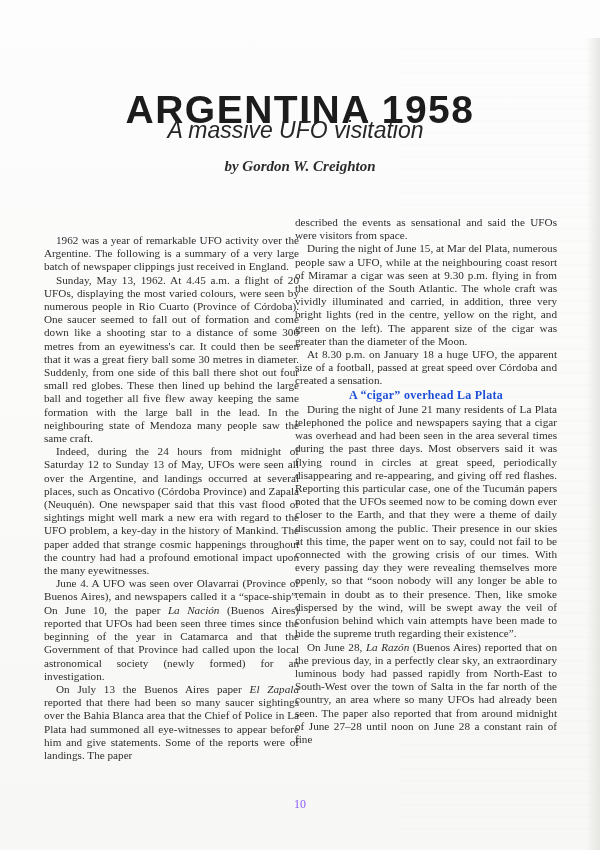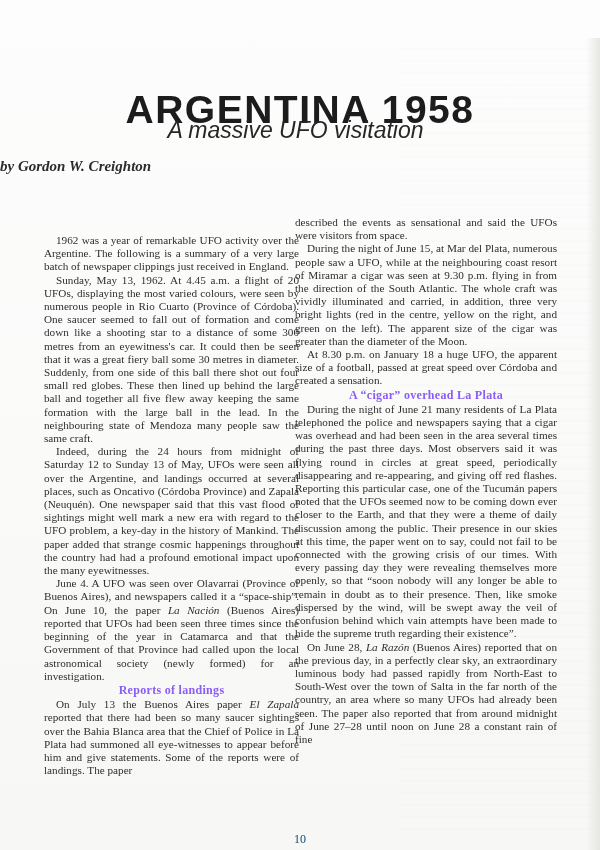--- a/index.html
+++ b/index.html
@@ -31,62 +31,61 @@
     color: #1c1c1c;
   }
   .subtitle {
     position: absolute; top: 117px; left: 0; width: 511px;
     text-align: center;
     font-family: "Liberation Sans", "DejaVu Sans", sans-serif;
     font-style: italic; font-size: 23px; color: #262626; padding-left: 40px;
   }
   .byline {
     position: absolute; top: 158px; left: 0; width: 600px;
-    text-align: left;
+    text-align: center;
     font-family: "Liberation Serif", "DejaVu Serif", serif;
     font-style: italic; font-weight: bold; font-size: 15px; color: #2b2b2b;
   }
   .col {
     position: absolute; top: 214px;
     font-size: 11.2px; line-height: 13.2px;
     text-align: justify;
     color: #2e2e2e;
   }
   .col.left { left: 44px; width: 255px; margin-top: 20px; }
   .col.right { left: 295px; width: 262px; top: 216px; }
   .col p { margin: 0; text-indent: 0; }
   .col p.ind { text-indent: 12px; }
   .col h3 {
     margin: 1px 0 1px 0; text-align: center;
     font-size: 12px; font-weight: bold; letter-spacing: 0.3px;
-    color: #8b5cf6;
+    color: #1d4ed8;
   }
   .col i { }
   .folio {
     position: absolute; top: 797px; left: 0; width: 600px;
-    text-align: center; font-size: 12px; color: #0c4a6e; margin-top: 35px;
+    text-align: center; font-size: 12px; color: #8b5cf6;
   }
 </style>
 </head>
 <body>
 
 <div class="bleed"></div>
 <div class="show-through"></div>
 <div class="page-edge"></div>
 
 <h1 class="title">ARGENTINA 1958</h1>
 <div class="subtitle">A massive UFO visitation</div>
 <div class="byline">by Gordon W. Creighton</div>
 
 <div class="col left">
   <p class="ind">1962 was a year of remarkable UFO activity over the Argentine. The following is a summary of a very large batch of newspaper clippings just received in England.</p>
   <p class="ind">Sunday, May 13, 1962. At 4.45 a.m. a flight of 20 UFOs, displaying the most varied colours, were seen by numerous people in Rio Cuarto (Province of Córdoba). One saucer seemed to fall out of formation and come down like a shooting star to a distance of some 300 metres from an eyewitness's car. It could then be seen that it was a great fiery ball some 30 metres in diameter. Suddenly, from one side of this ball there shot out four small red globes. These then lined up behind the large ball and together all five flew away keeping the same formation with the large ball in the lead. In the neighbouring state of Mendoza many people saw the same craft.</p>
   <p class="ind">Indeed, during the 24 hours from midnight of Saturday 12 to Sunday 13 of May, UFOs were seen all over the Argentine, and landings occurred at several places, such as Oncativo (Córdoba Province) and Zapala (Neuquén). One newspaper said that this vast flood of sightings might well mark a new era with regard to the UFO problem, a key-day in the history of Mankind. The paper added that strange cosmic happenings throughout the country had had a profound emotional impact upon the many eyewitnesses.</p>
   <p class="ind"><span>June 4. A UFO was seen over Olavarrai (Province of Buenos Aires), and newspapers called it a “space-ship”. On June 10, the paper </span><i>La Nación</i><span> (Buenos Aires) reported that UFOs had been seen three times since the beginning of the year in Catamarca and that the Government of that Province had called upon the local astronomical society (newly formed) for an investigation.</span></p>
-  <h3>Reports of landings</h3>
   <p class="ind"><span>On July 13 the Buenos Aires paper </span><i>El Zapala</i><span> reported that there had been so many saucer sightings over the Bahia Blanca area that the Chief of Police in La Plata had summoned all eye-witnesses to appear before him and give statements. Some of the reports were of landings. The paper</span></p>
 </div>
 
 <div class="col right">
   <p>described the events as sensational and said the UFOs were visitors from space.</p>
   <p class="ind">During the night of June 15, at Mar del Plata, numerous people saw a UFO, while at the neighbouring coast resort of Miramar a cigar was seen at 9.30 p.m. flying in from the direction of the South Atlantic. The whole craft was vividly illuminated and carried, in addition, three very bright lights (red in the centre, yellow on the right, and green on the left). The apparent size of the cigar was greater than the diameter of the Moon.</p>
   <p class="ind">At 8.30 p.m. on January 18 a huge UFO, the apparent size of a football, passed at great speed over Córdoba and created a sensation.</p>
   <h3>A “cigar” overhead La Plata</h3>
   <p class="ind">During the night of June 21 many residents of La Plata telephoned the police and newspapers saying that a cigar was overhead and had been seen in the area several times during the past three days. Most observers said it was flying round in circles at great speed, periodically disappearing and re-appearing, and giving off red flashes. Reporting this particular case, one of the Tucumán papers noted that the UFOs seemed now to be coming down ever closer to the Earth, and that they were a theme of daily discussion among the public. Their presence in our skies at this time, the paper went on to say, could not fail to be connected with the growing crisis of our times. With every passing day they were revealing themselves more openly, so that “soon nobody will any longer be able to remain in doubt as to their presence. Then, like smoke dispersed by the wind, will be swept away the veil of confusion behind which vain attempts have been made to hide the supreme truth regarding their existence”.</p>
   <p class="ind"><span>On June 28, </span><i>La Razón</i><span> (Buenos Aires) reported that on the previous day, in a perfectly clear sky, an extraordinary luminous body had passed rapidly from North-East to South-West over the town of Salta in the far north of the country, an area where so many UFOs had already been seen. The paper also reported that from around midnight of June 27–28 until noon on June 28 a constant rain of fine</span></p>

